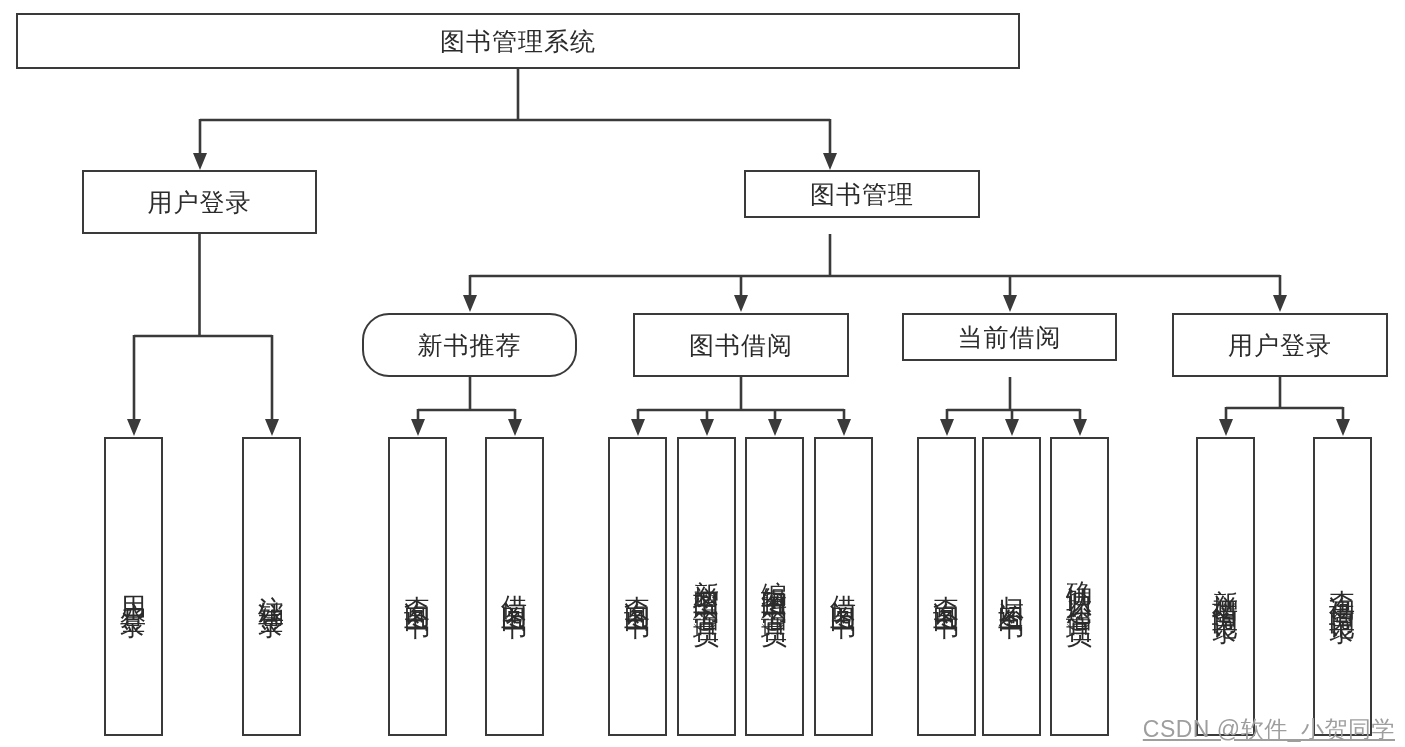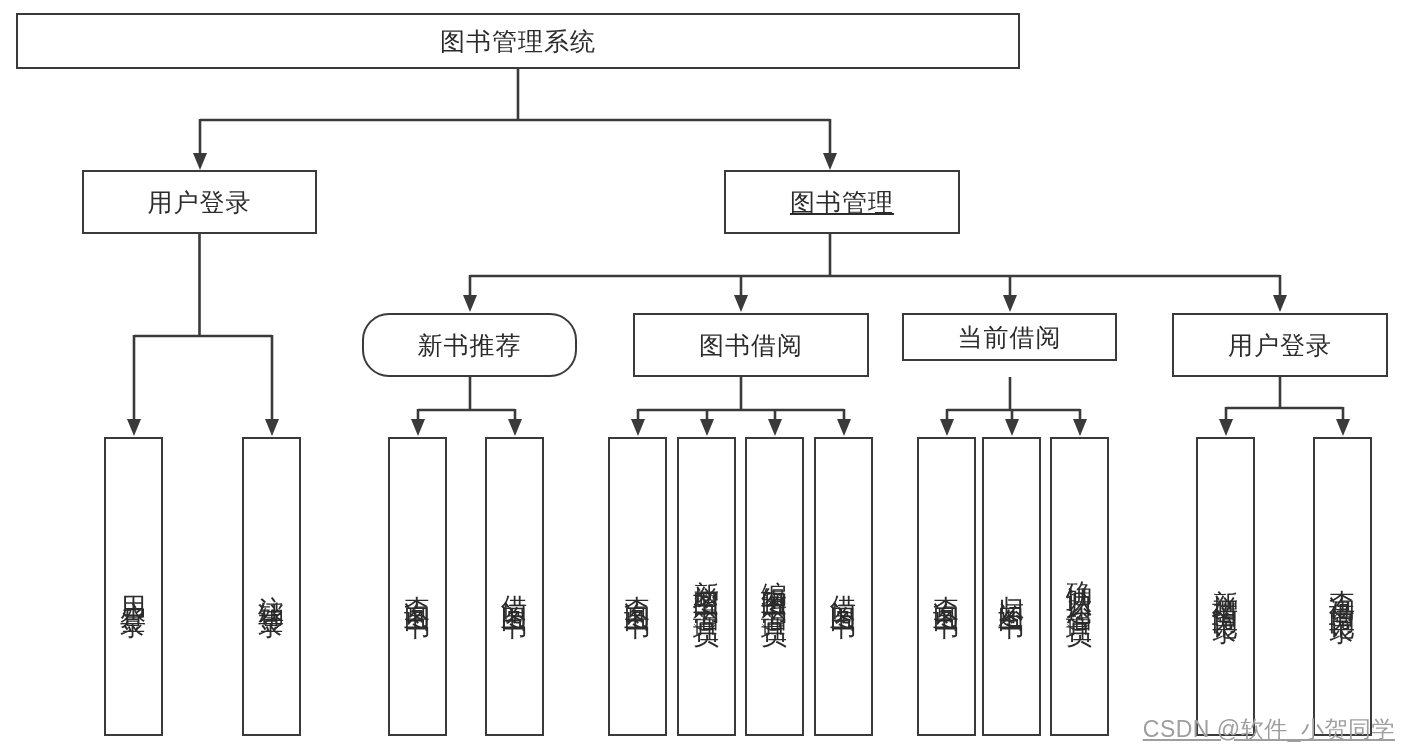--- a/index.html
+++ b/index.html
@@ -74,24 +74,24 @@
       M631 419 L645 419 L638 436 Z  M700 419 L714 419 L707 436 Z
       M768 419 L782 419 L775 436 Z  M837 419 L851 419 L844 436 Z
       M940 419 L954 419 L947 436 Z  M1005 419 L1019 419 L1012 436 Z
       M1073 419 L1087 419 L1080 436 Z
       M1219 419 L1233 419 L1226 436 Z  M1336 419 L1350 419 L1343 436 Z"></path>
   </svg>
 
   <div class="box h" style="left:16px;top:13px;width:1004px;height:56px;font-family:Liberation Serif, serif;">图书管理系统</div>
 
   <div class="box h" style="left:82px;top:170px;width:235px;height:64px;">用户登录</div>
-  <div class="box h" style="left:724px;top:170px;width:236px;height:64px;text-decoration:underline;">图书管理</div>
+  <div class="box h" style="left:744px;top:170px;width:236px;height:48px;">图书管理</div>
 
   <div class="box h" style="left:362px;top:313px;width:215px;height:64px;border-radius:27px;">新书推荐</div>
-  <div class="box h" style="left:633px;top:313px;width:236px;height:64px;">图书借阅</div>
+  <div class="box h" style="left:633px;top:313px;width:216px;height:64px;">图书借阅</div>
   <div class="box h" style="left:902px;top:313px;width:215px;height:48px;">当前借阅</div>
   <div class="box h" style="left:1172px;top:313px;width:216px;height:64px;">用户登录</div>
 
   <div class="box v" style="left:104px;top:437px;width:59px;height:299px;">
     <span>用户登录</span>
     </div>
   <div class="box v" style="left:242px;top:437px;width:59px;height:299px;">
     <span>注销登录</span>
     </div>
 

